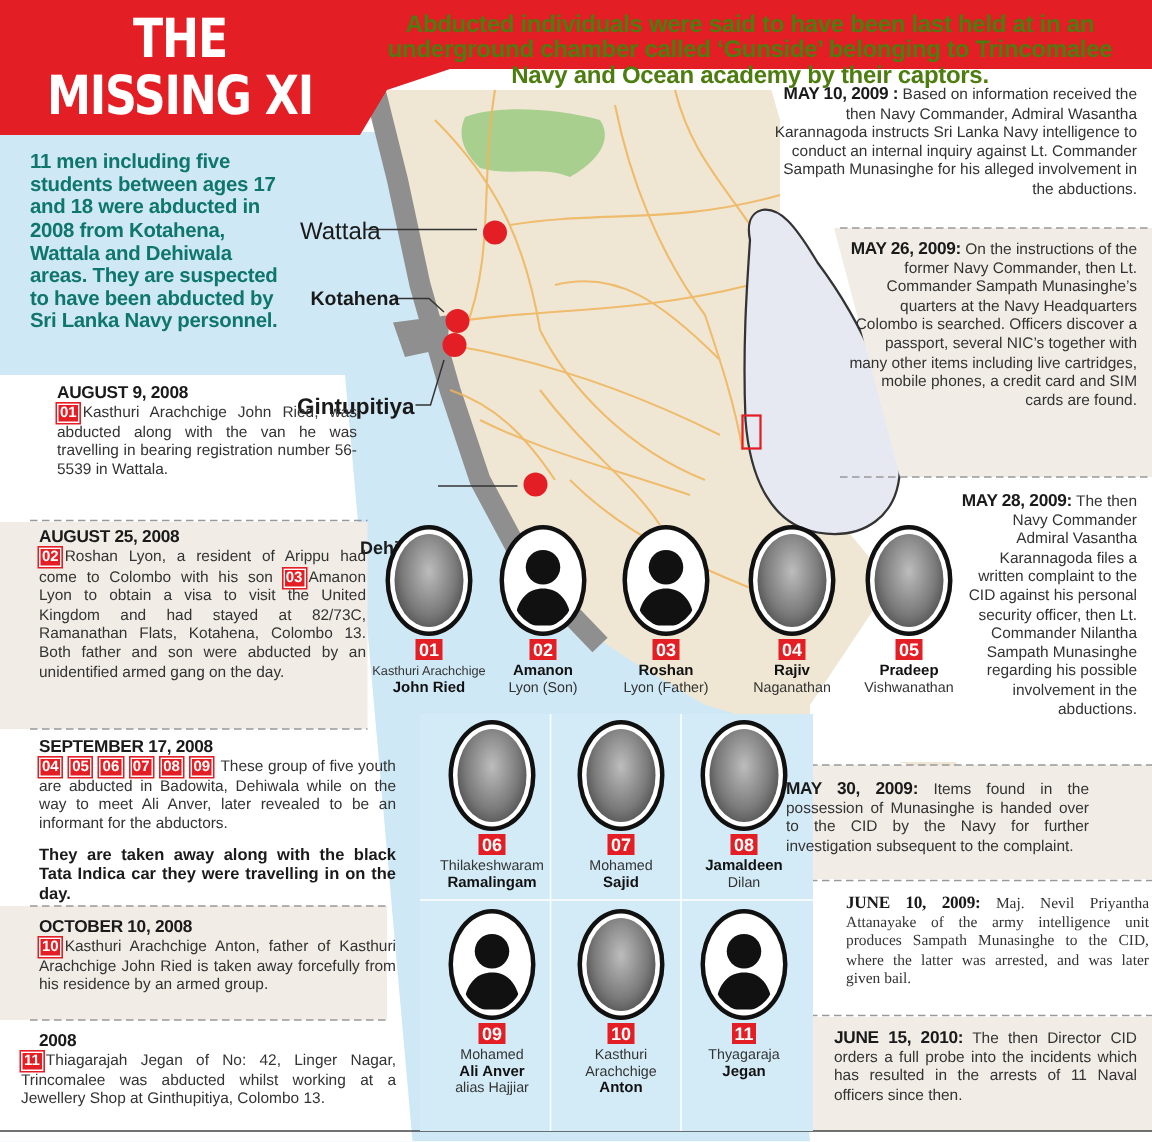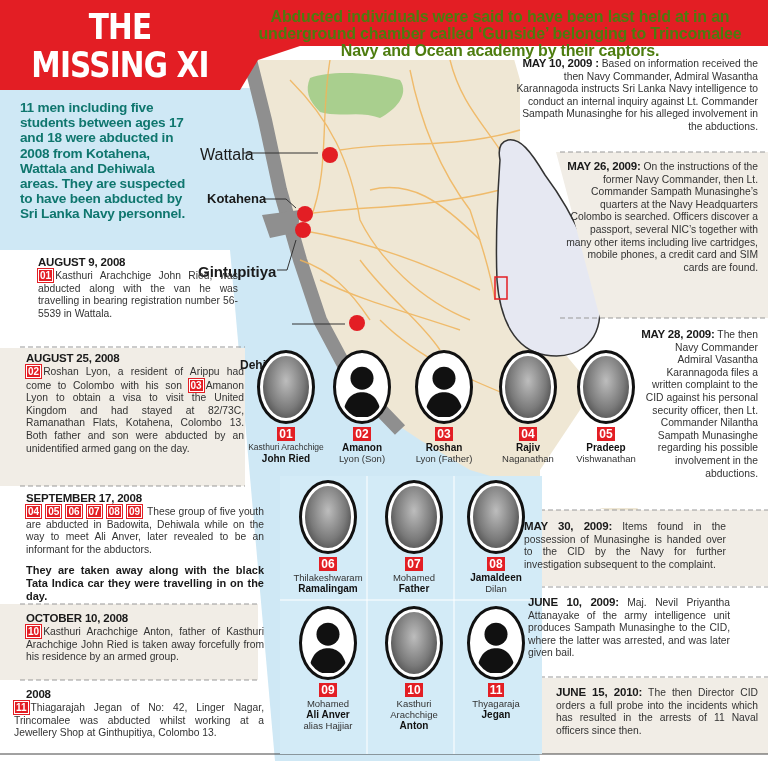--- a/index.html
+++ b/index.html
@@ -197,21 +197,21 @@
 <div class="entry rt" style="left:640px;top:328px;width:118px;text-align:right;">
   <span class="date">MAY 28, 2009:</span>
   <span>The then Navy Commander Admiral Vasantha Karannagoda files a written complaint to the CID against his personal security officer, then Lt. Commander Nilantha Sampath Munasinghe regarding his possible involvement in the abductions.</span>
 </div>
 
 <div class="entry rt" style="left:524px;top:520px;width:202px;">
   <span class="date">MAY 30, 2009:</span>
   <span>Items found in the possession of Munasinghe is handed over to the CID by the Navy for further investigation subsequent to the complaint.</span>
 </div>
 
-<div class="entry rt" style="left:528px;top:596px;width:202px;">
+<div class="entry rt" style="left:564px;top:596px;width:202px;font-family:Liberation Serif, serif;">
   <span class="date">JUNE 10, 2009:</span>
   <span>Maj. Nevil Priyantha Attanayake of the army intelligence unit produces Sampath Munasinghe to the CID, where the latter was arrested, and was later given bail.</span>
 </div>
 
 <div class="entry rt" style="left:556px;top:686px;width:202px;">
   <span class="date">JUNE 15, 2010:</span>
   <span>The then Director CID orders a full probe into the incidents which has resulted in the arrests of 11 Naval officers since then.</span>
 </div>
 
 <div class="person" style="left:246px;top:350px;">
@@ -277,21 +277,21 @@
   <div class="nm">Thilakeshwaram</div>
   <div class="nm"><b>Ramalingam</b></div>
 </div>
 
 <div class="person" style="left:374px;top:480px;">
   <div class="oval photo">
       <div class="inner"></div>
     </div>
   <div class="num">07</div>
   <div class="nm">Mohamed</div>
-  <div class="nm"><b>Father</b></div>
+  <div class="nm"><b>Sajid</b></div>
 </div>
 
 <div class="person" style="left:456px;top:480px;">
   <div class="oval photo">
       <div class="inner"></div>
     </div>
   <div class="num">08</div>
   <div class="nm"><b>Jamaldeen</b></div>
   <div class="nm">Dilan</div>
 </div>

